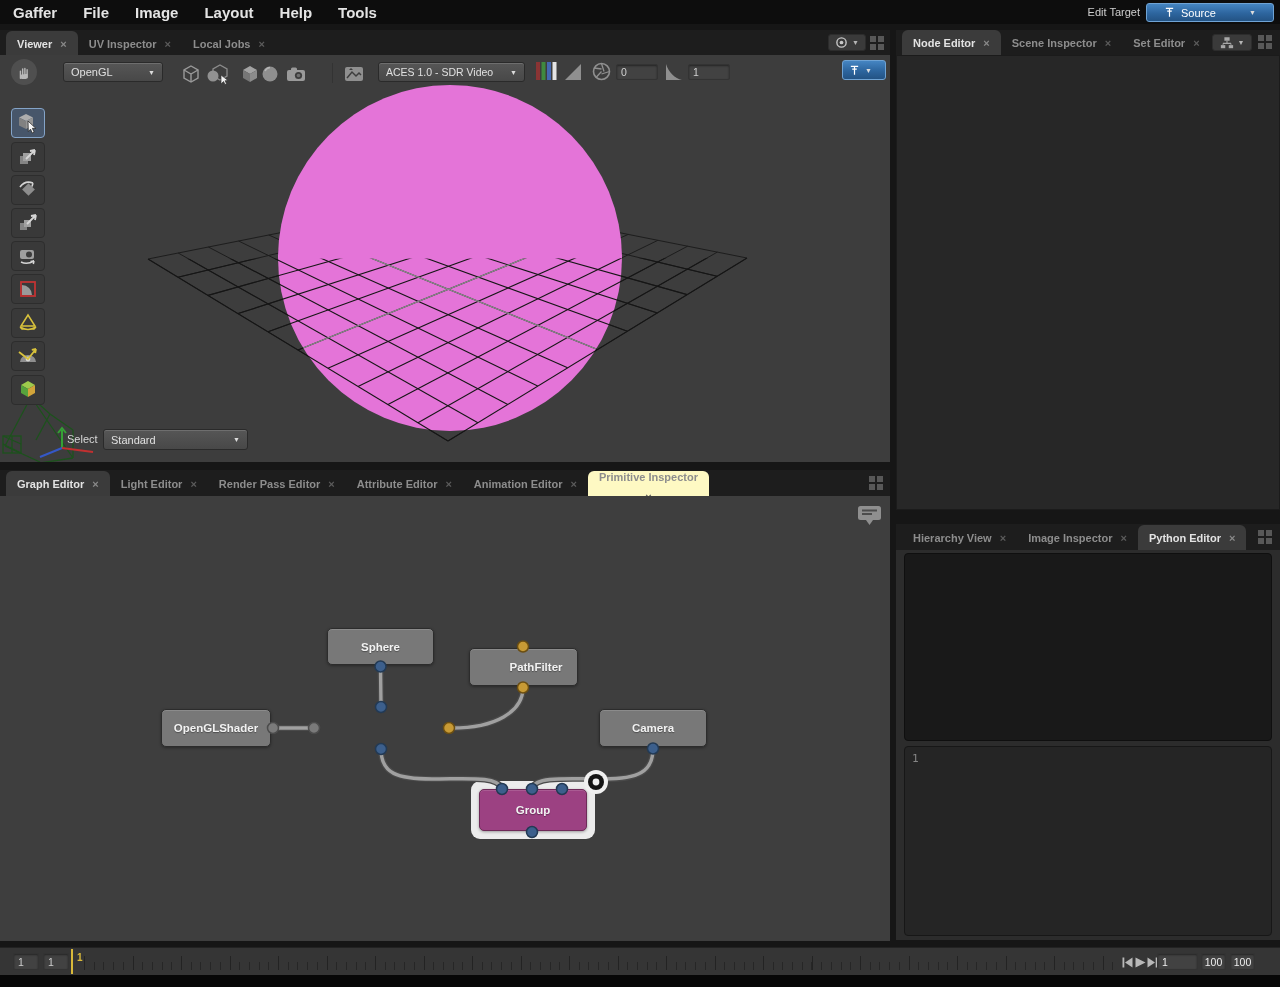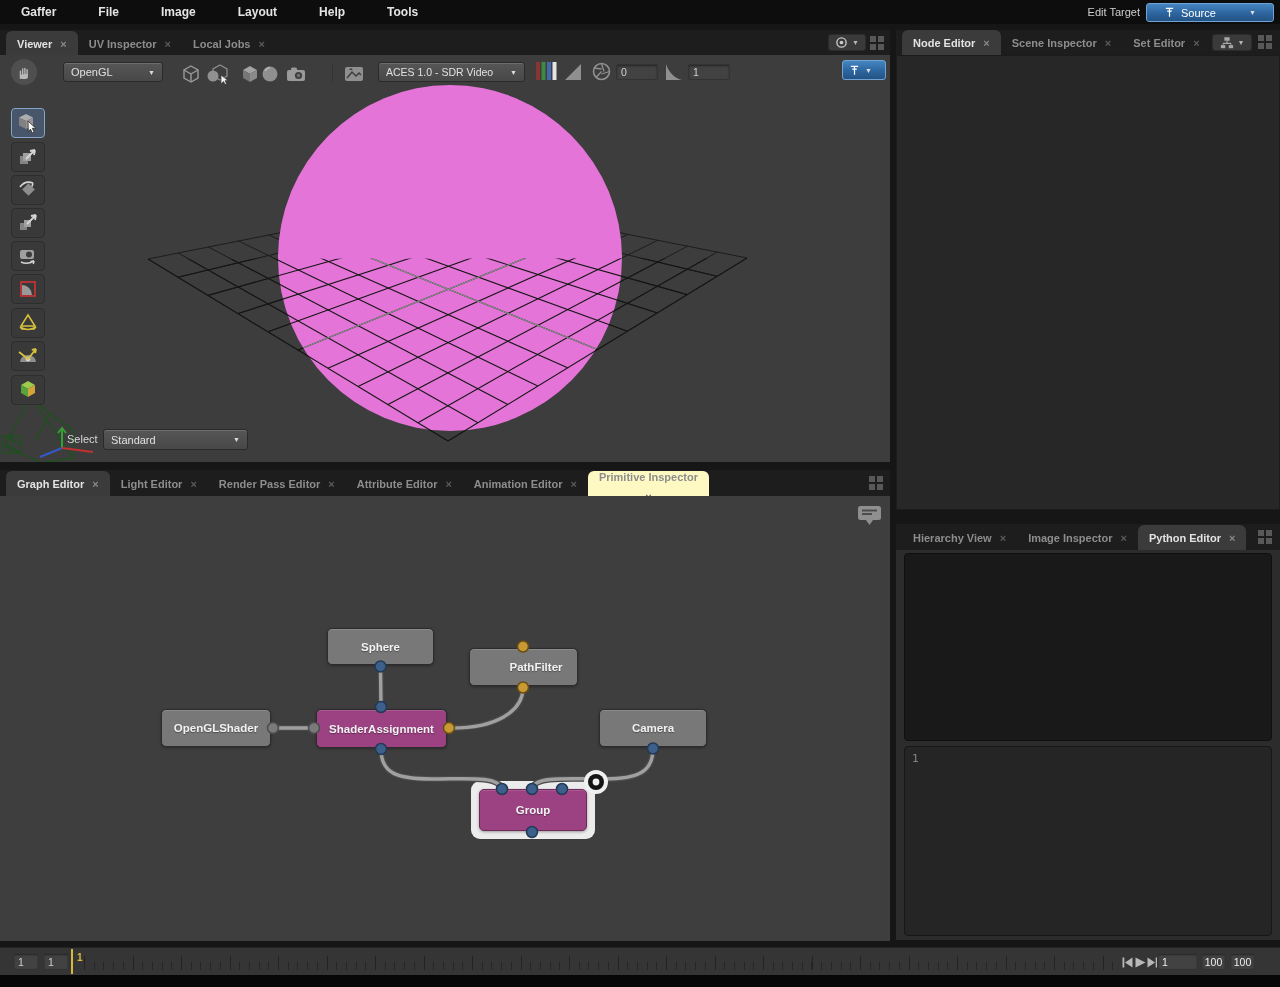--- a/index.html
+++ b/index.html
@@ -5,21 +5,21 @@
   * { margin:0; padding:0; box-sizing:border-box; }
   html,body { background:#000; }
   .stage {
     position:relative; width:1280px; height:987px; overflow:hidden;
     background:#161616; font-family:"Liberation Sans", sans-serif;
     -webkit-font-smoothing:antialiased;
   }
   
   .menubar { position:absolute; left:0; top:0; width:1280px; height:24px;
     background:#0d0d0d; display:flex; align-items:center; z-index:40; }
-  .menu-item { color:#e4e4e4; font-size:12px; font-weight:bold; padding:0 21px; cursor:default; }
+  .menu-item { color:#e4e4e4; font-size:15px; font-weight:bold; padding:0 13px; cursor:default; }
   .edit-target-label { position:absolute; right:140px; top:6px; color:#cfcfcf; font-size:11px; }
   .pill-blue {
     background:linear-gradient(#4585c2, var(--accent-blue,#2d659e) 55%, #235384);
     border:1px solid #6fa3d4; border-radius:3px;
     display:flex; align-items:center; color:#fff; font-size:11px;
   }
   .edit-target-btn { position:absolute; right:6px; top:3px; width:128px; height:19px; padding:0 17px; gap:6px; }
   .edit-target-btn .arrow { margin-left:auto; }
   .arrow { font-size:7px; color:#dcdcdc; line-height:1; }
   .arrow-dim { font-size:7px; color:#b5b5b5; line-height:1; }
@@ -478,23 +478,20 @@
 
       <div class="gnode gray" style="left:327px; top:132px; width:107px; height:37px;">
         <span>Sphere</span>
       </div>
       <div class="gnode gray" style="left:469px; top:152px; width:109px; height:38px;padding-left:25px;">
         <span>PathFilter</span>
       </div>
       <div class="gnode gray" style="left:161px; top:213px; width:110px; height:38px;">
         <span>OpenGLShader</span>
       </div>
-      <div class="gnode magenta" style="left:316px; top:213px; width:131px; height:39px;">
-        <span>ShaderAssignment</span>
-      </div>
       <div class="gnode gray" style="left:599px; top:213px; width:108px; height:38px;">
         <span>Camera</span>
       </div>
       <div class="gnode magenta" style="left:479px; top:293px; width:108px; height:42px; border-color:#6e2a58;">
         <span>Group</span>
       </div>
 
       <svg class="graph-svg" viewBox="0 496 890 445">
         <g fill="none" stroke-linecap="round" stroke="#4a4a4a" stroke-width="6">
           <path d="M380.5,666.5 L381,707"></path>

